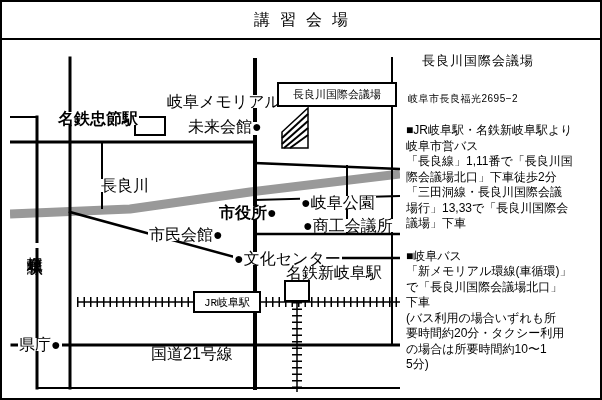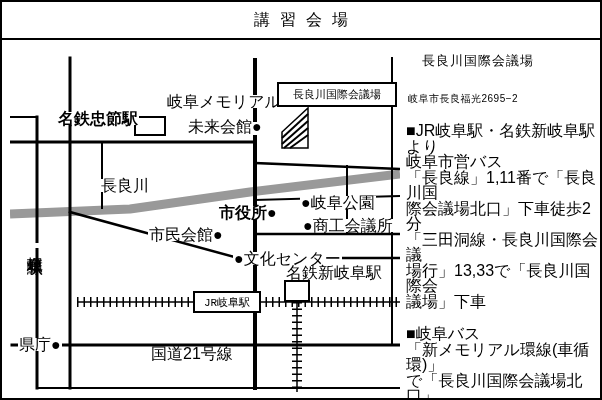--- a/index.html
+++ b/index.html
@@ -29,21 +29,21 @@
     position:absolute; z-index:3; background:#fff; border:2px solid #000;
     box-sizing:border-box; display:flex; align-items:center; justify-content:center;
     font-size:11px; white-space:nowrap;
   }
   .callout { left:267px; top:38px; width:120px; height:25px; }
   .jrbox   { left:183px; top:247px; width:68px; height:22px;font-family:Liberation Mono, monospace; }
 
   .info { position:absolute; left:402px; top:44px; width:194px; }
   .venue { font-size:13px; letter-spacing:1px; margin:6px 0 0 18px; }
   .addr  { font-size:10px; margin:22px 0 0 4px; letter-spacing:0.5px; }
-  .block { font-size:16px; line-height:15.5px; margin:17px 0 0 2px; white-space:pre-line; }
+  .block { font-size:12px; line-height:15.5px; margin:17px 0 0 2px; white-space:pre-line; }
 </style>
 </head>
 <body>
 
 <div class="page">
 
   <div class="header">
     <div class="title">講習会場</div>
   </div>
 

